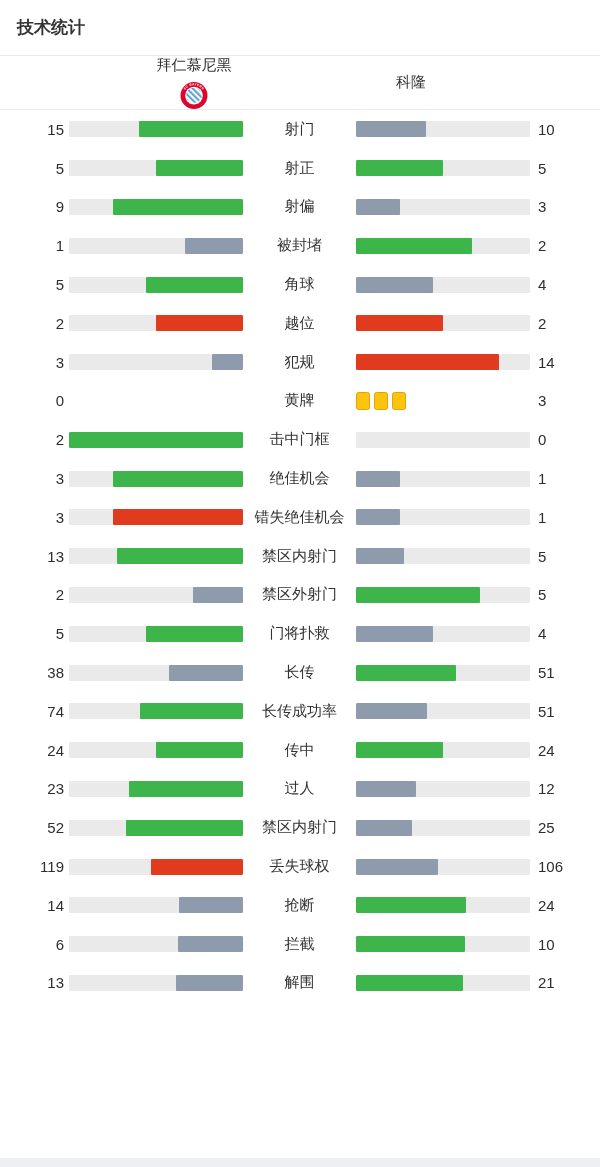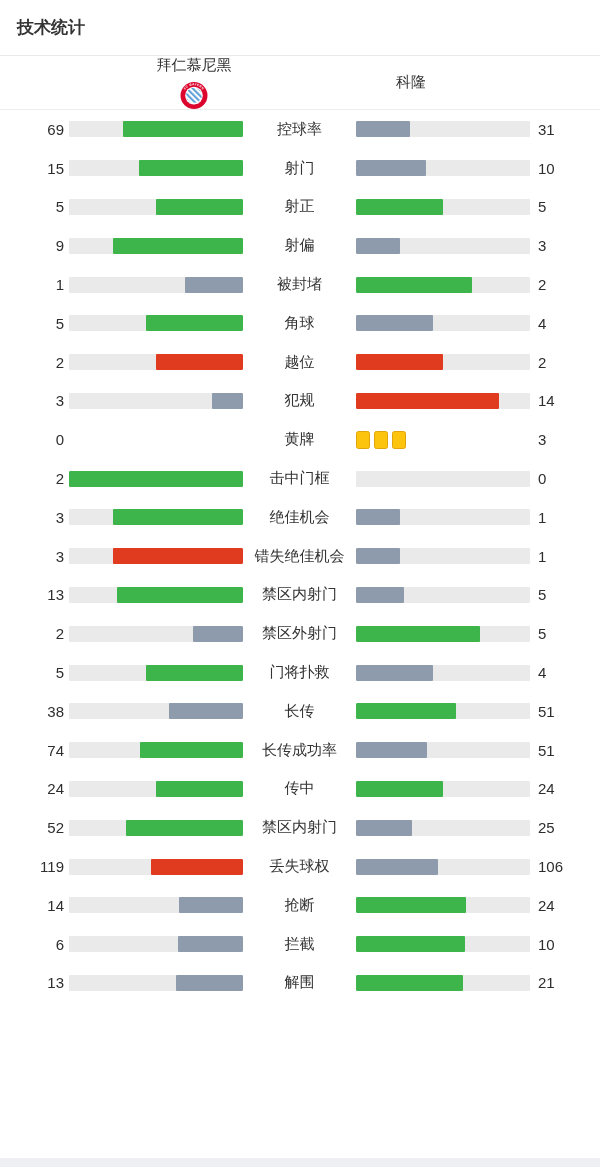--- a/index.html
+++ b/index.html
@@ -57,31 +57,20 @@
           <textPath href="#arcBot" startOffset="50%" text-anchor="middle">MÜNCHEN</textPath>
         </text>
       </svg>
     </div>
     <div class="team away">
       <span>科隆</span>
     </div>
   </div>
 
   <div class="rows">
-  <div class="row">
-    <div class="val left">69</div>
-    <div class="track left">
-      <div class="fill left" style="width: 69%; background: rgb(61, 181, 74);"></div>
-    </div>
-    <div class="label">控球率</div>
-    <div class="track right">
-      <div class="fill right" style="width: 31%; background: rgb(142, 155, 173);"></div>
-    </div>
-    <div class="val right">31</div>
-  </div>
 
   <div class="row">
     <div class="val left">15</div>
     <div class="track left">
       <div class="fill left" style="width: 60%; background: rgb(61, 181, 74);"></div>
     </div>
     <div class="label">射门</div>
     <div class="track right">
       <div class="fill right" style="width: 40%; background: rgb(142, 155, 173);"></div>
     </div>
@@ -279,20 +268,31 @@
       <div class="fill left" style="width: 50%; background: rgb(61, 181, 74);"></div>
     </div>
     <div class="label">传中</div>
     <div class="track right">
       <div class="fill right" style="width: 50%; background: rgb(61, 181, 74);"></div>
     </div>
     <div class="val right">24</div>
   </div>
 
 
+  <div class="row">
+    <div class="val left">23</div>
+    <div class="track left">
+      <div class="fill left" style="width: 65.7143%; background: rgb(61, 181, 74);"></div>
+    </div>
+    <div class="label">过人</div>
+    <div class="track right">
+      <div class="fill right" style="width: 34.2857%; background: rgb(142, 155, 173);"></div>
+    </div>
+    <div class="val right">12</div>
+  </div>
 
   <div class="row">
     <div class="val left">52</div>
     <div class="track left">
       <div class="fill left" style="width: 67.5325%; background: rgb(61, 181, 74);"></div>
     </div>
     <div class="label">禁区内射门</div>
     <div class="track right">
       <div class="fill right" style="width: 32.4675%; background: rgb(142, 155, 173);"></div>
     </div>

